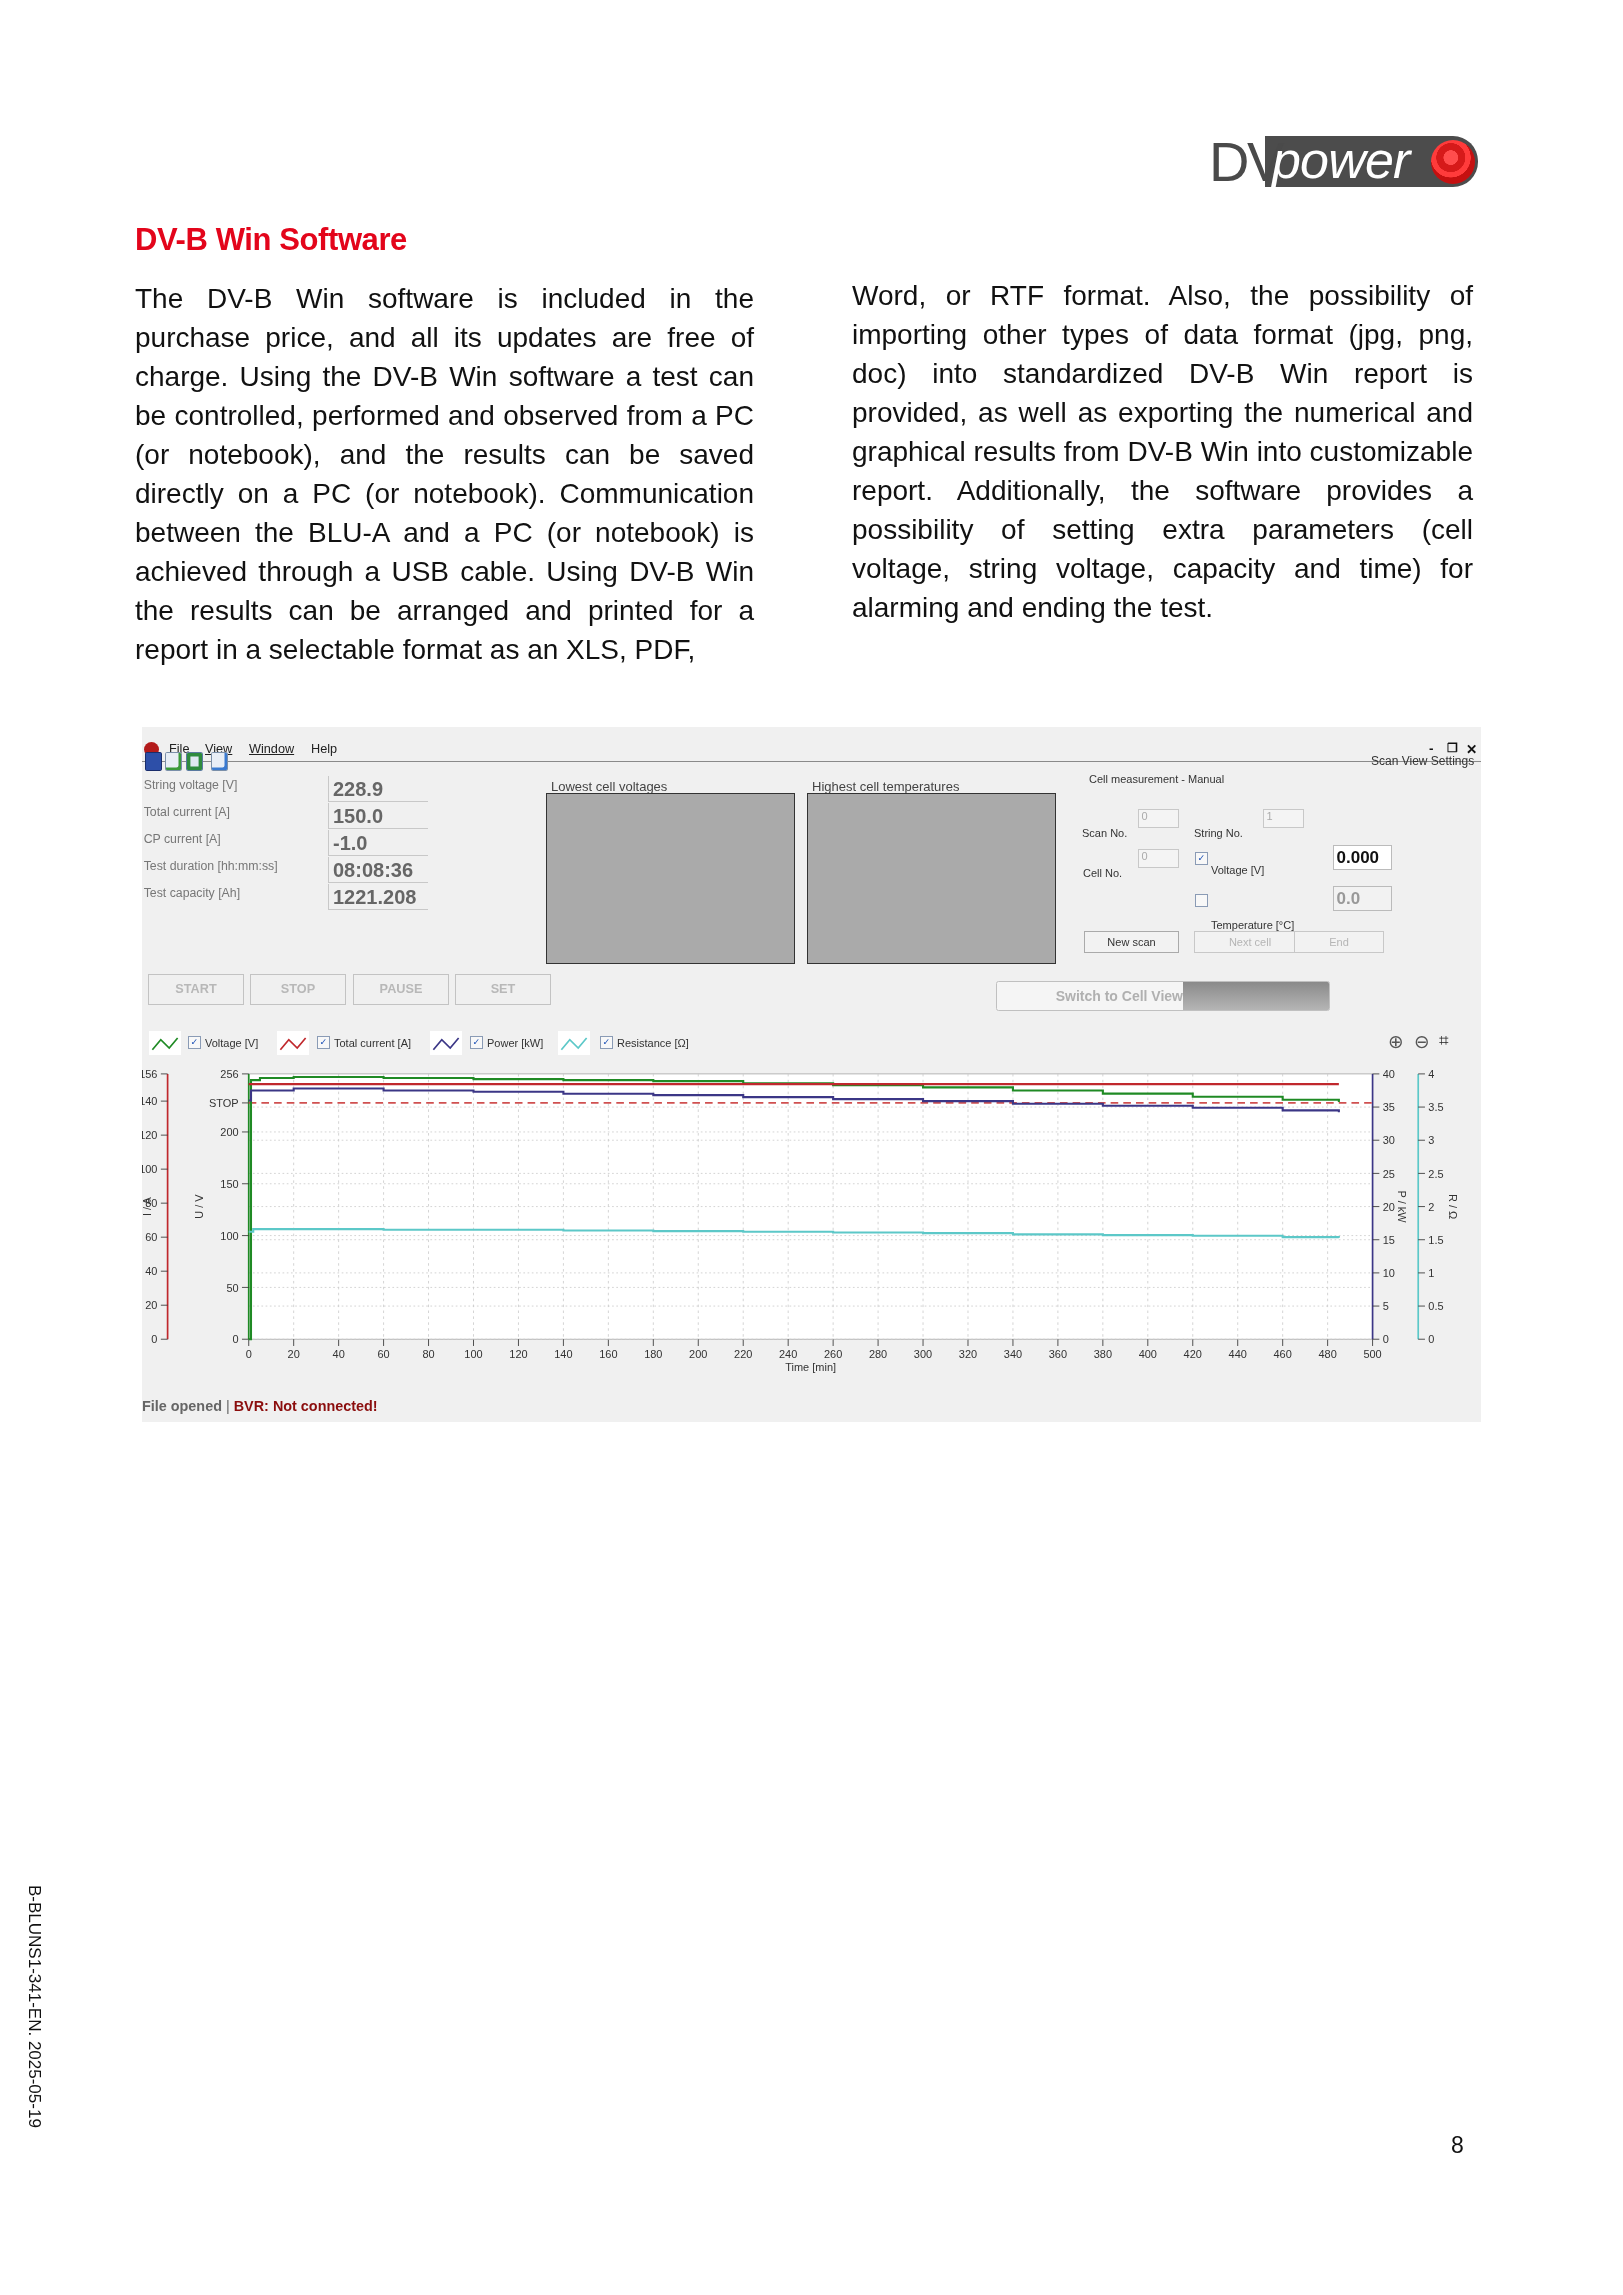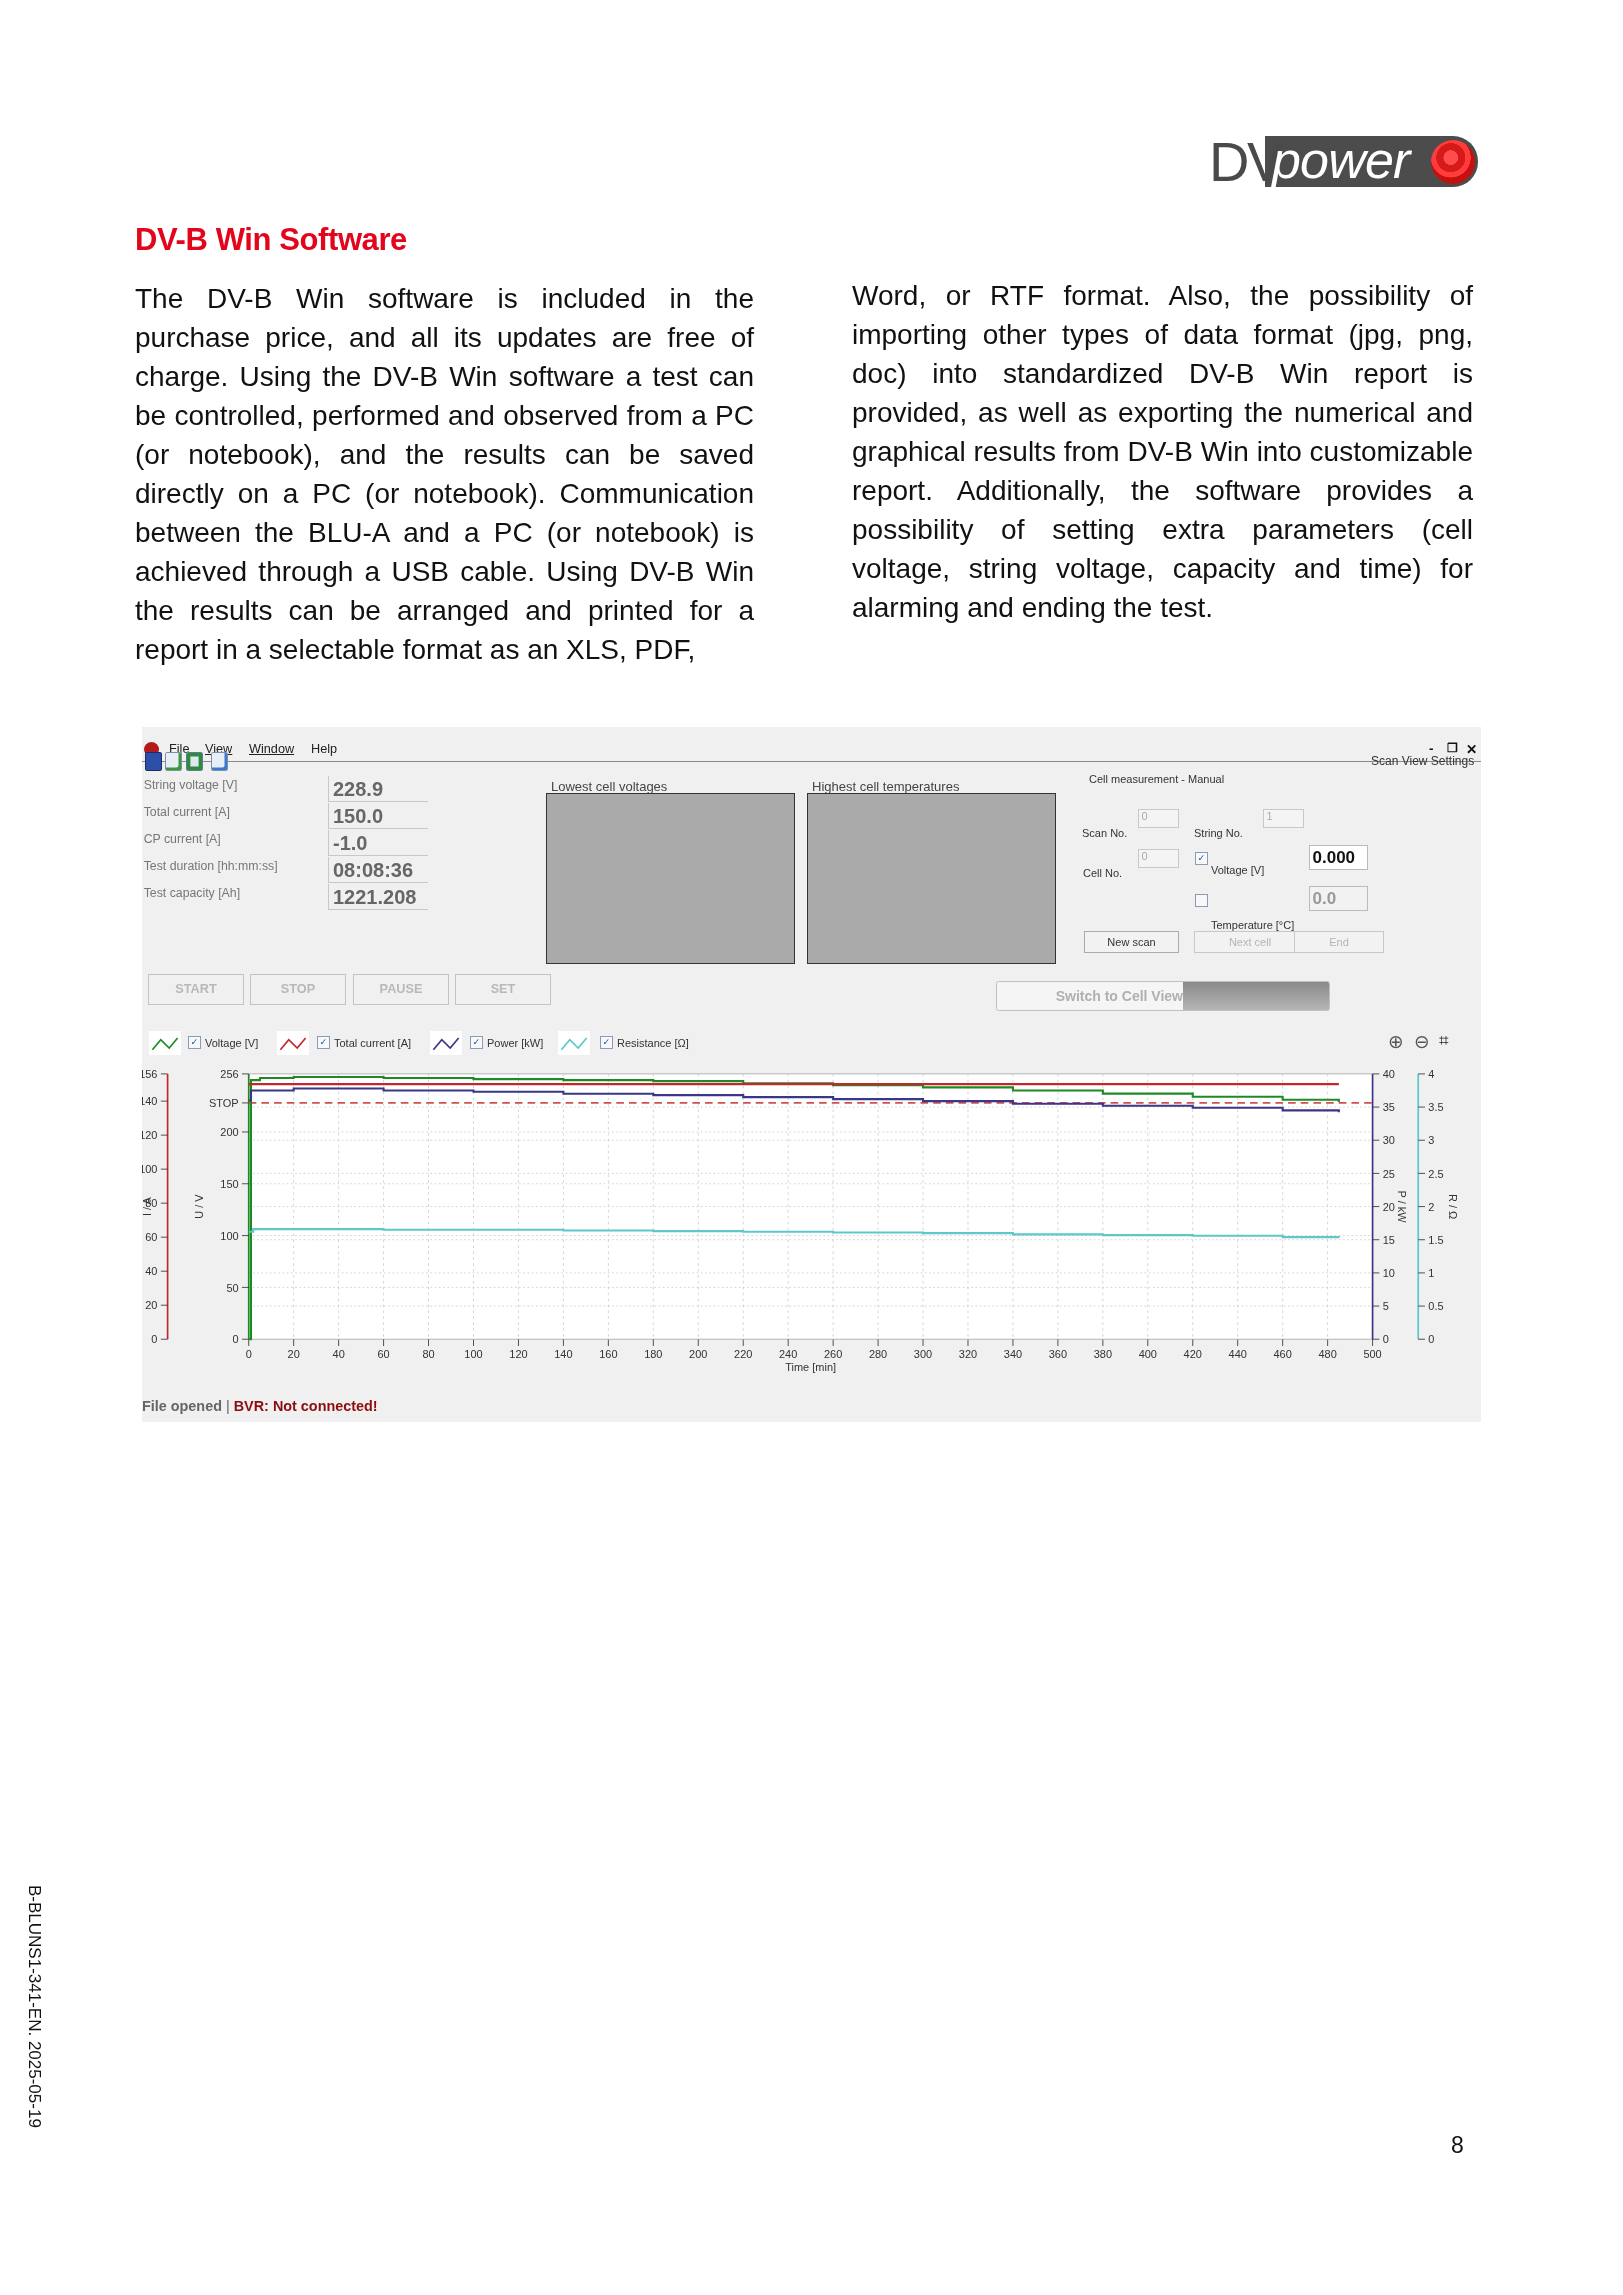--- a/index.html
+++ b/index.html
@@ -26,21 +26,21 @@
   .tb{position:absolute;top:0;width:15px;height:17px;border-radius:1.7px;}
   .svs{position:absolute;right:6.8px;top:27px;font-size:12px;color:#333;}
   .lbl{position:absolute;font-size:12.3px;color:#777;}
   .valbox{position:absolute;left:186px;width:95px;height:24.5px;border-left:0.8px solid #c8c8c8;border-bottom:0.8px solid #c8c8c8;font-size:20px;font-weight:bold;color:#666;line-height:26px;padding-left:4px;}
   .panel-title{position:absolute;font-size:13px;color:#444;}
   .panel{position:absolute;background:#aaaaaa;border:1.7px solid #333;}
   .cm-title{position:absolute;left:945px;top:48px;font-size:11px;color:#333;}
   .smlbl{position:absolute;font-size:11px;color:#333;margin-top:12px;}
   .smbox{position:absolute;width:41px;height:18.6px;border:0.8px solid #c8c8c8;background:#f4f4f4;font-size:11px;color:#aaa;padding-left:2.5px;box-sizing:border-box;}
   .chk{position:absolute;width:11px;height:11px;border:0.8px solid #8a9bb5;background:#f8f8f8;font-size:9.3px;line-height:10px;text-align:center;color:#2456b8;}
-  .bigbox{position:absolute;width:59px;height:24.5px;border:0.8px solid #bbb;font-size:17px;font-weight:bold;padding-left:2.5px;box-sizing:border-box;line-height:24px;}
+  .bigbox{position:absolute;width:59px;height:24.5px;border:0.8px solid #bbb;font-size:17px;font-weight:bold;padding-left:2.5px;box-sizing:border-box;line-height:24px;margin-left:24px;}
   .btn{position:absolute;height:22px;border:1.7px solid #aaa;background:#f2f2f2;font-size:11px;text-align:center;line-height:20px;color:#333;box-sizing:border-box;}
   .btn.dis{color:#b5b5b5;border-color:#c8c8c8;}
   .bigbtn{position:absolute;top:974px;height:31px;border:1.7px solid #c3c3c3;background:#f0f0f0;font-size:12.7px;font-weight:bold;color:#b8b8b8;text-align:center;line-height:29px;box-sizing:border-box;}
   .switch{position:absolute;left:996px;top:981px;width:334px;height:30px;border:0.8px solid #c0c0c0;border-radius:2.5px;background:#f5f5f5;box-sizing:border-box;overflow:hidden;}
   .switch .lab{position:absolute;left:0;top:0;width:186px;height:29px;font-size:14px;font-weight:bold;color:#b0b0b0;text-align:right;line-height:29px;}
   .switch .grad{position:absolute;left:186px;top:0;width:148px;height:30px;background:linear-gradient(#8a8a8a,#b8b8b8);}
   .legend-sw{position:absolute;top:1031px;width:32px;height:24px;background:#fff;}
   .legend-lbl{position:absolute;top:1037px;font-size:11px;color:#333;}
   .zoomi{position:absolute;top:1031px;font-size:18.6px;color:#555;}
   .status{position:absolute;left:142px;top:1398px;font-size:14.4px;font-weight:bold;color:#555;}

